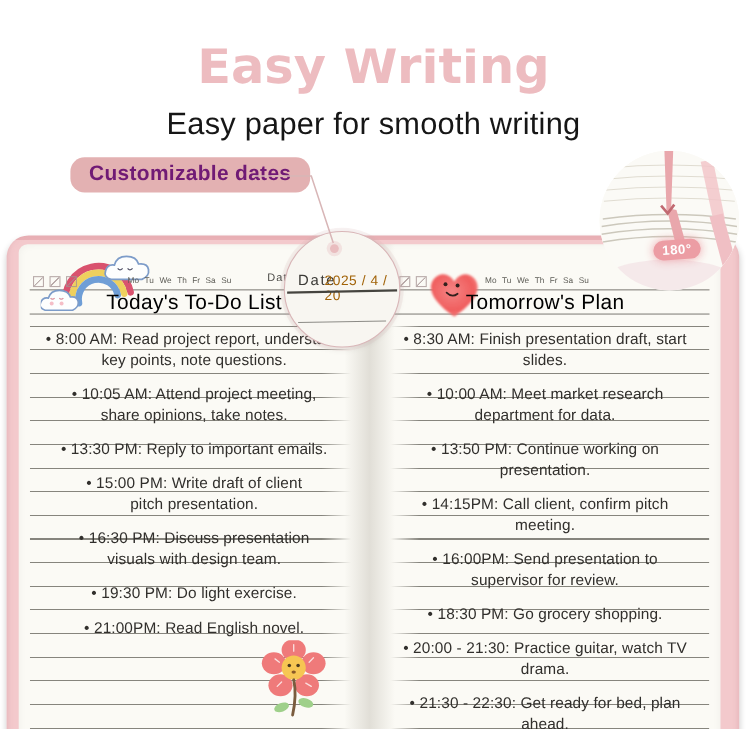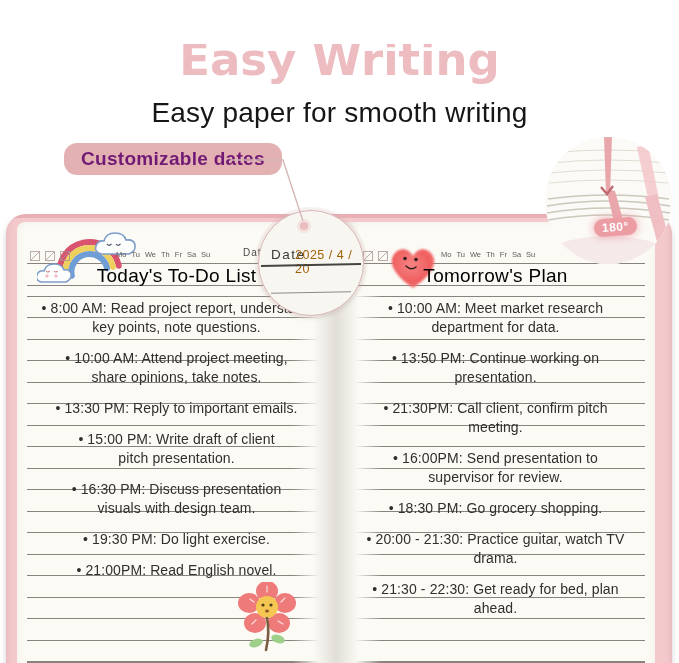--- a/index.html
+++ b/index.html
@@ -136,21 +136,21 @@
             <span class="day">Su</span>
           </div>
 
         <div class="date-field">Date</div>
 
         <div class="page-title">Today's To-Do List</div>
 
         <div class="todo-list">
             <div class="todo-item">• 8:00 AM: Read project report, understand
 key points, note questions.</div>
-            <div class="todo-item">• 10:00 AM: Attend project meeting,
+            <div class="todo-item">• 10:05 AM: Attend project meeting,
 share opinions, take notes.</div>
             <div class="todo-item">• 13:30 PM: Reply to important emails.</div>
             <div class="todo-item">• 15:00 PM: Write draft of client
 pitch presentation.</div>
             <div class="todo-item">• 16:30 PM: Discuss presentation
 visuals with design team.</div>
             <div class="todo-item">• 19:30 PM: Do light exercise.</div>
             <div class="todo-item">• 21:00PM: Read English novel.</div>
           </div>
 
@@ -209,25 +209,27 @@
             <span class="day">We</span>
             <span class="day">Th</span>
             <span class="day">Fr</span>
             <span class="day">Sa</span>
             <span class="day">Su</span>
           </div>
 
         <div class="page-title">Tomorrow's Plan</div>
 
         <div class="todo-list">
+            <div class="todo-item">• 8:30 AM: Finish presentation draft, start
+slides.</div>
             <div class="todo-item">• 10:00 AM: Meet market research
 department for data.</div>
             <div class="todo-item">• 13:50 PM: Continue working on
 presentation.</div>
-            <div class="todo-item">• 21:30PM: Call client, confirm pitch
+            <div class="todo-item">• 14:15PM: Call client, confirm pitch
 meeting.</div>
             <div class="todo-item">• 16:00PM: Send presentation to
 supervisor for review.</div>
             <div class="todo-item">• 18:30 PM: Go grocery shopping.</div>
             <div class="todo-item">• 20:00 - 21:30: Practice guitar, watch TV
 drama.</div>
             <div class="todo-item">• 21:30 - 22:30: Get ready for bed, plan
 ahead.</div>
           </div>
       </div>

